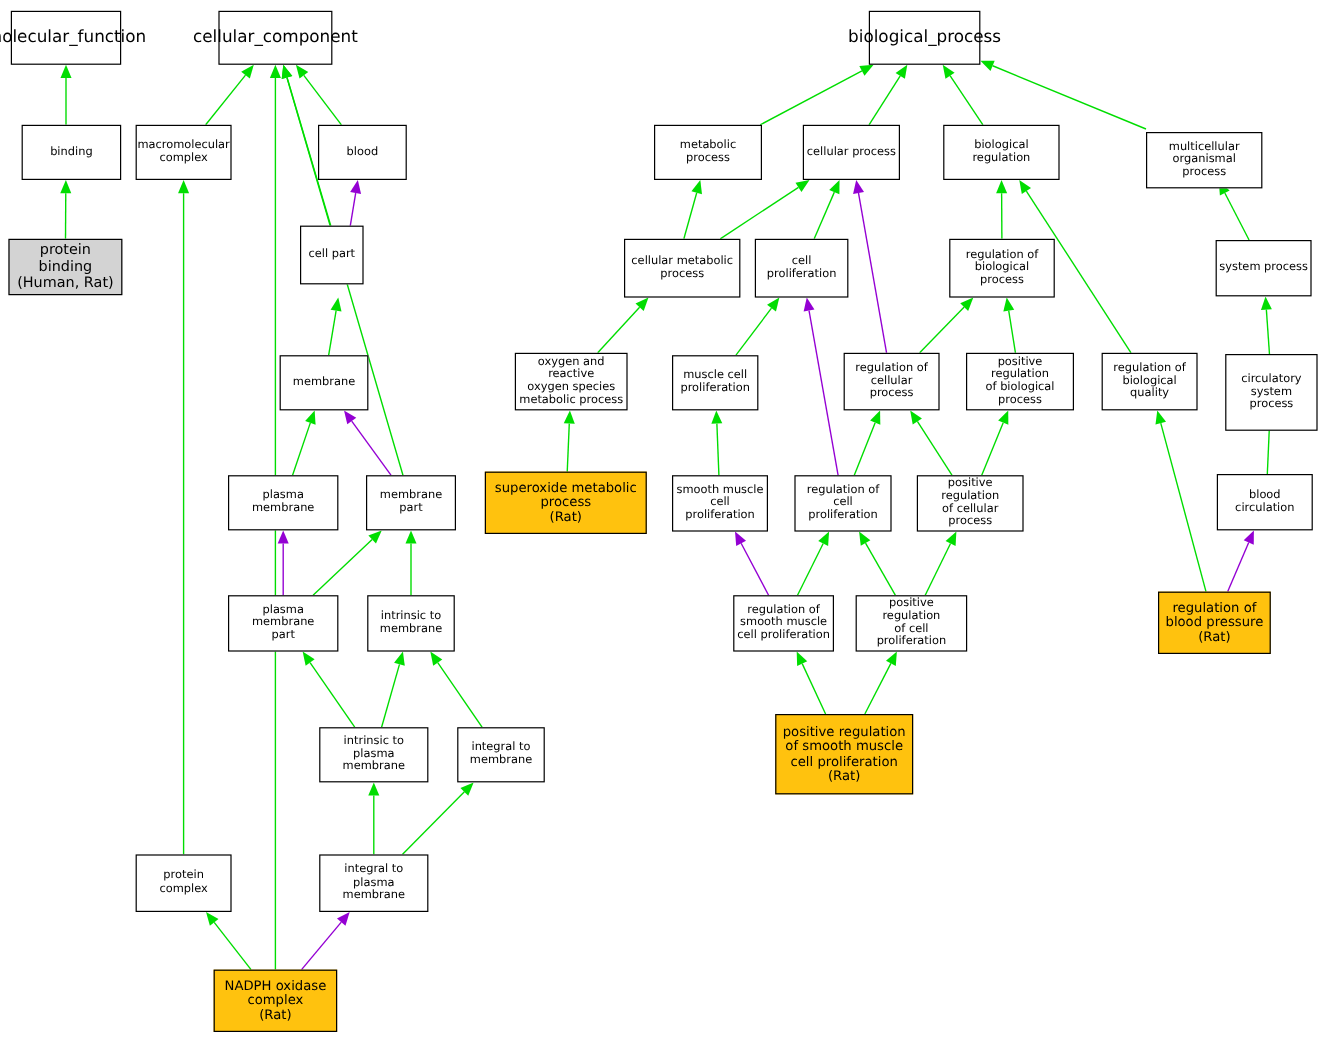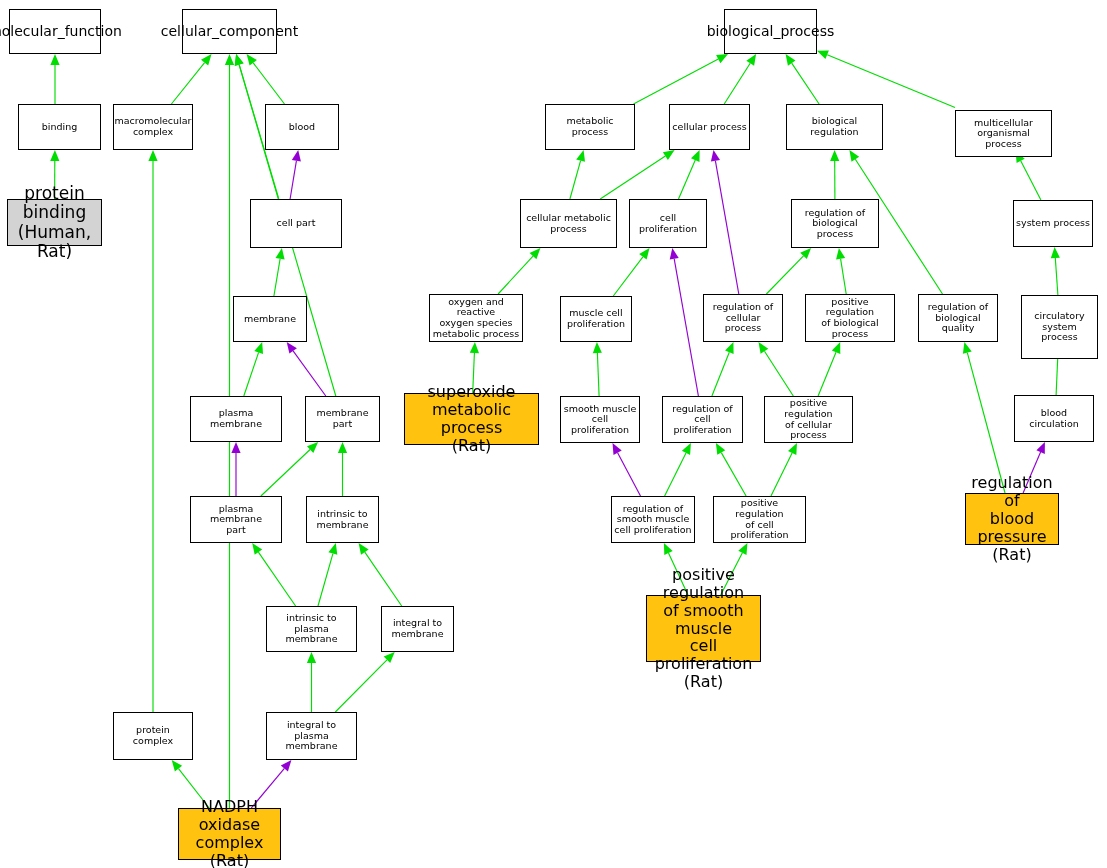--- a/index.html
+++ b/index.html
@@ -38,25 +38,25 @@
     line-height: 1.12;
     color: #000000;
     font-size: 9.5px;
     letter-spacing: 0px;
     padding: 1px 2px;
     white-space: pre-line;
     z-index: 5;
   }
   .go-node.gray {
     background: #d3d3d3;
-    font-size: 17px;
+    font-size: 12px;
   }
   .go-node.gold {
     background: #ffc20e;
-    font-size: 16px;
+    font-size: 11px;
   }
   .go-node.root {
     font-size: 14px;
   }
 </style>
 </head>
 <body>
 
 <div id="graph">
   <svg id="edge-layer" width="1107" height="868" viewBox="0 0 1107 868">
@@ -281,21 +281,21 @@
       <div class="go-node" style="left: 113px; top: 104px; width: 80px; height: 46px;">macromolecular
 complex</div>
       <div class="go-node" style="left: 265px; top: 104px; width: 74px; height: 46px;">blood</div>
       <div class="go-node" style="left: 545px; top: 104px; width: 90px; height: 46px;">metabolic process</div>
       <div class="go-node" style="left: 669px; top: 104px; width: 81px; height: 46px;">cellular process</div>
       <div class="go-node" style="left: 786px; top: 104px; width: 97px; height: 46px;">biological regulation</div>
       <div class="go-node" style="left: 955px; top: 110px; width: 97px; height: 47px;">multicellular
 organismal process</div>
       <div class="go-node gray" style="left: 7px; top: 199px; width: 95px; height: 47px;">protein binding
 (Human, Rat)</div>
-      <div class="go-node" style="left: 250px; top: 199px; width: 92px; height: 49px;">cell part</div>
+      <div class="go-node" style="left: 250px; top: 188px; width: 53px; height: 49px;">cell part</div>
       <div class="go-node" style="left: 520px; top: 199px; width: 97px; height: 49px;">cellular metabolic
 process</div>
       <div class="go-node" style="left: 629px; top: 199px; width: 78px; height: 49px;">cell proliferation</div>
       <div class="go-node" style="left: 791px; top: 199px; width: 88px; height: 49px;">regulation of
 biological process</div>
       <div class="go-node" style="left: 1013px; top: 200px; width: 80px; height: 47px;">system process</div>
       <div class="go-node" style="left: 233px; top: 296px; width: 74px; height: 46px;">membrane</div>
       <div class="go-node" style="left: 429px; top: 294px; width: 94px; height: 48px;">oxygen and reactive
 oxygen species
 metabolic process</div>

